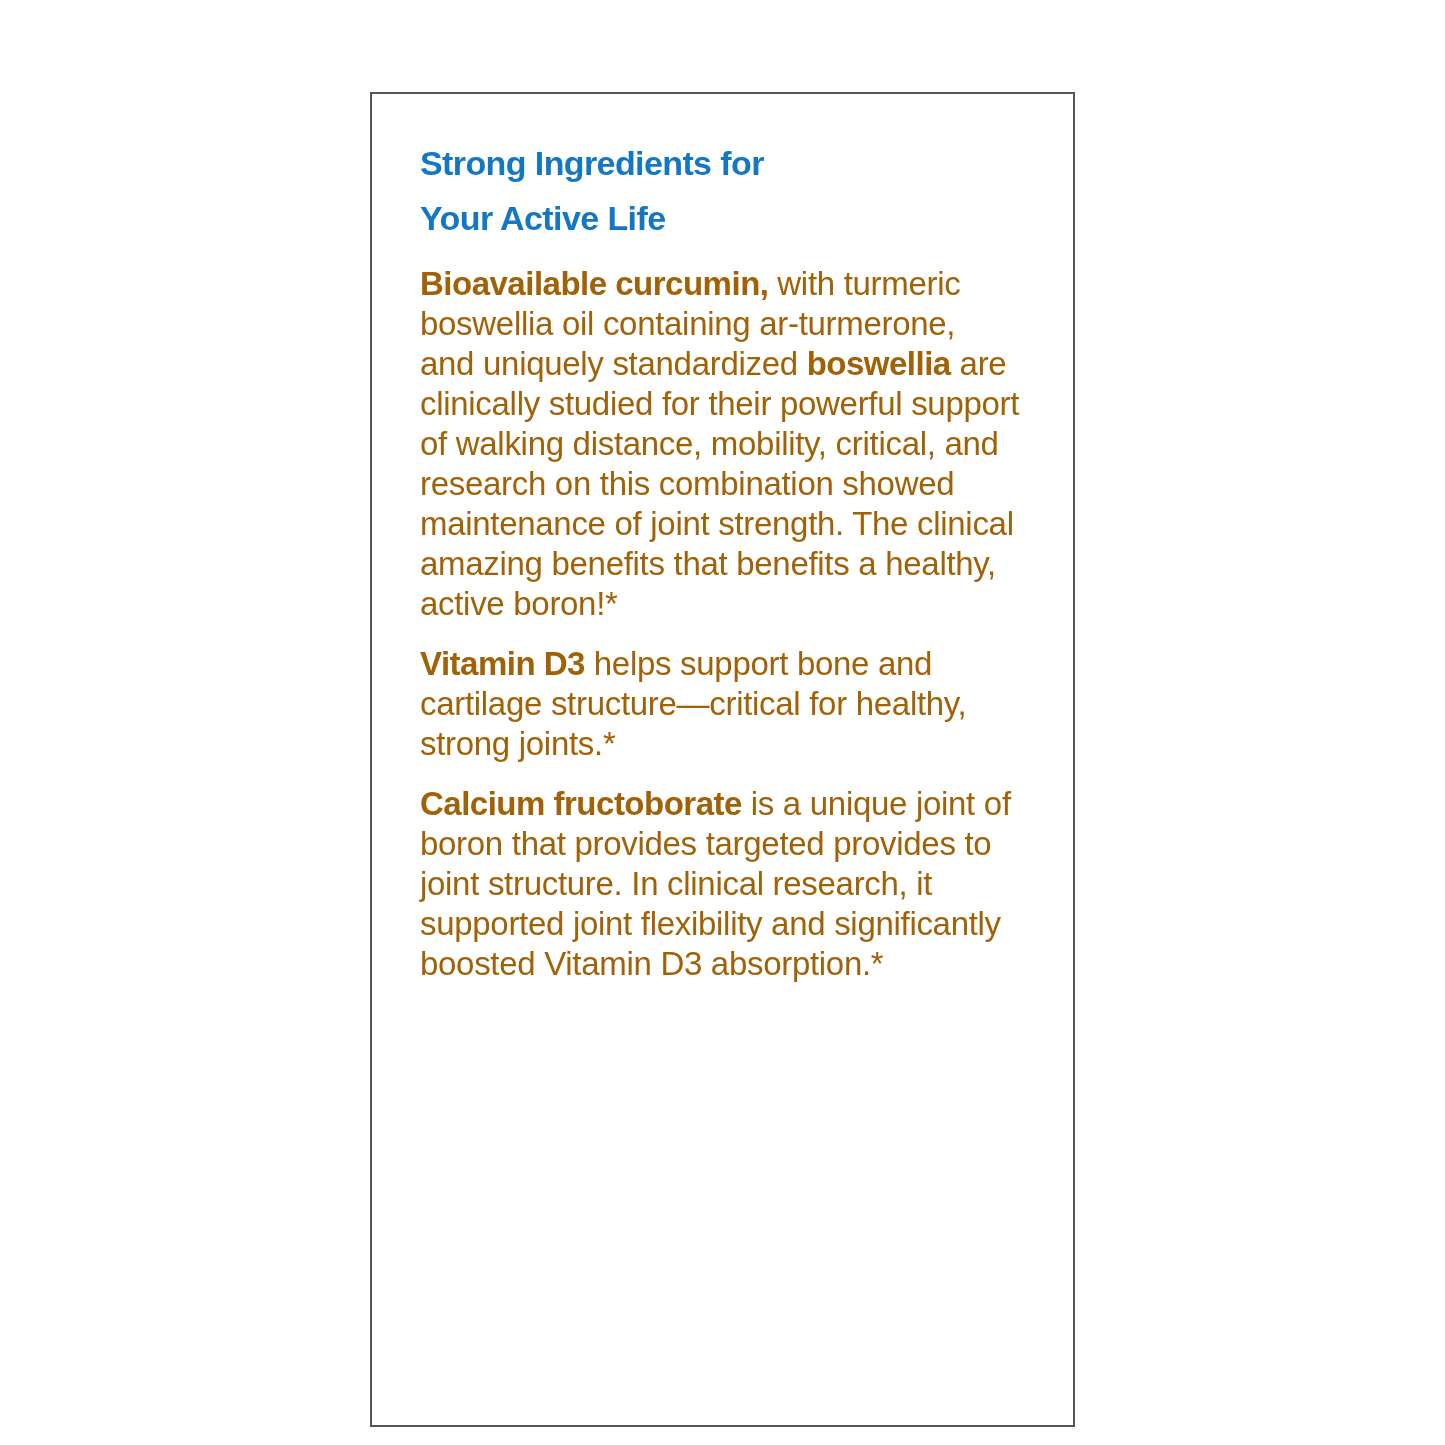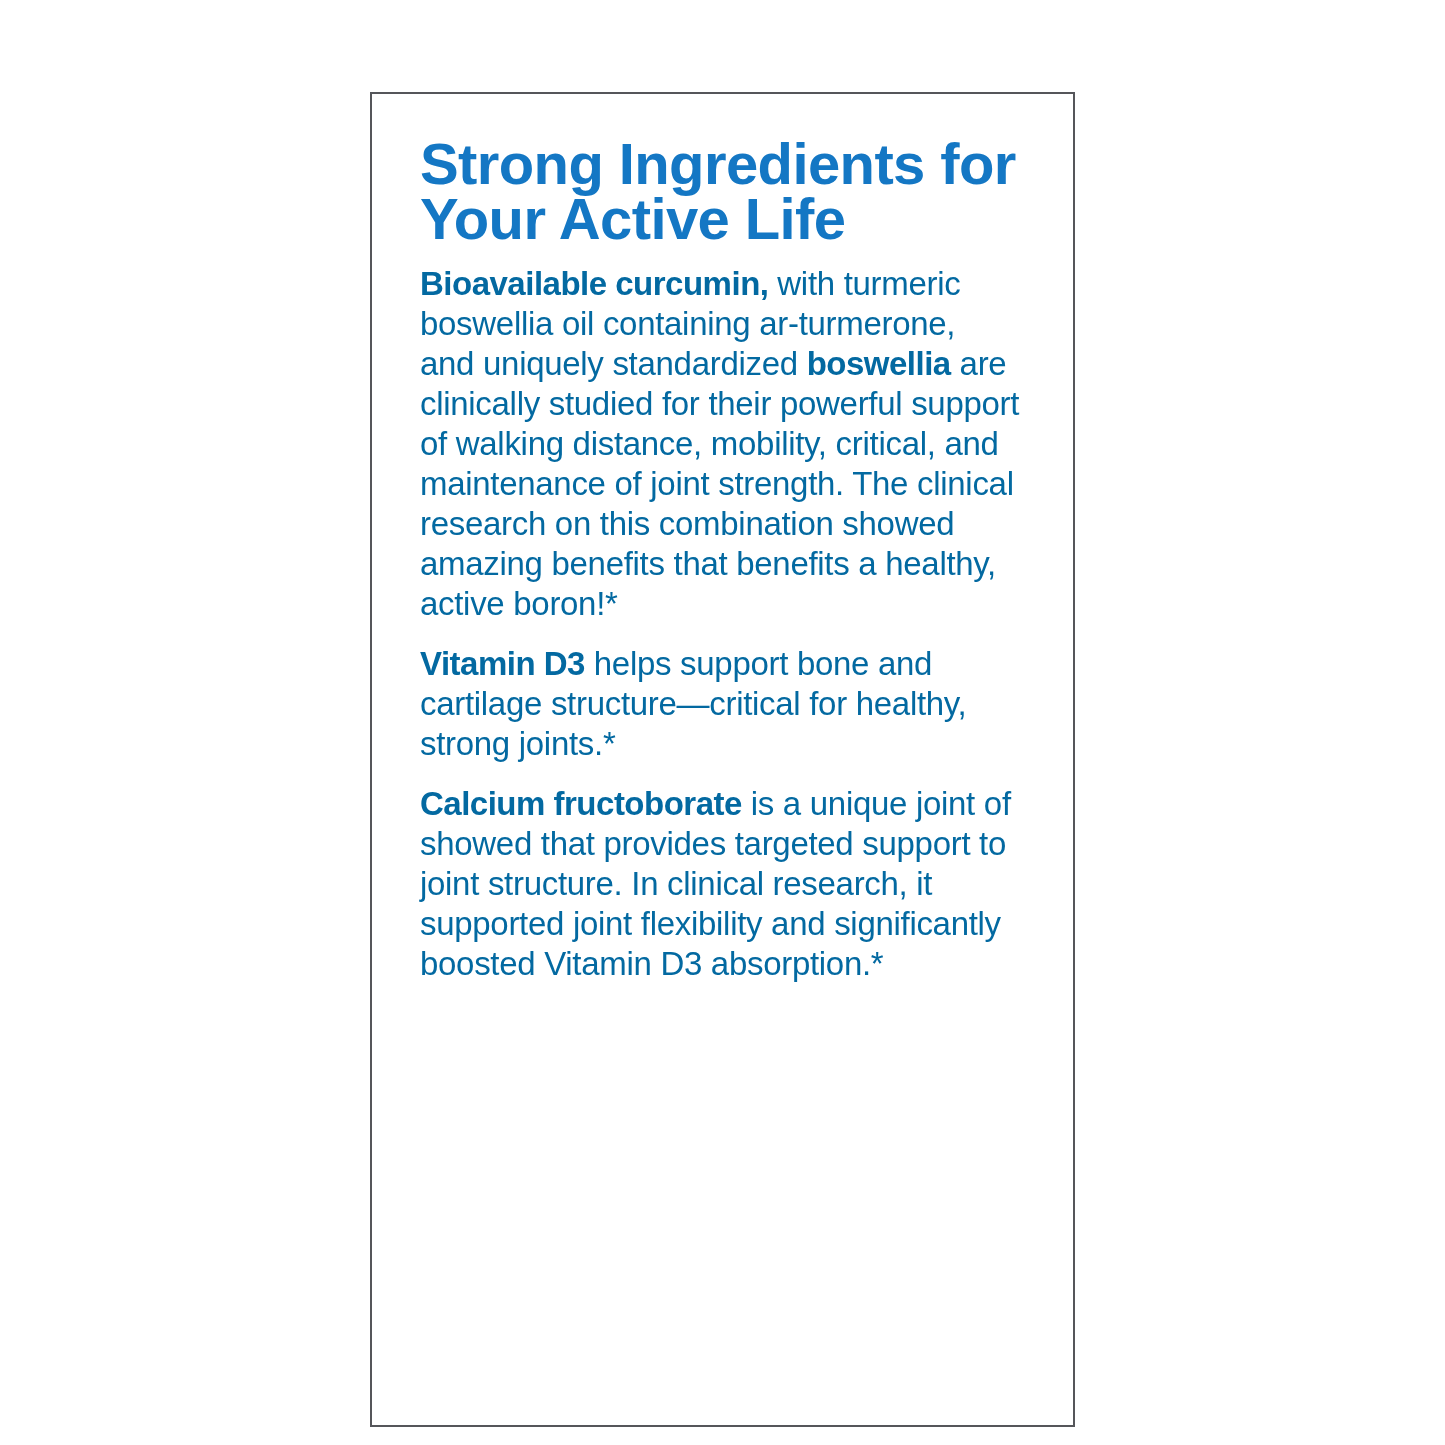--- a/index.html
+++ b/index.html
@@ -23,21 +23,21 @@
     top: 92px;
     width: 705px;
     height: 1335px;
     box-sizing: border-box;
     border: 2px solid #55565a;
     background: #ffffff;
     padding: 42px 38px 0 48px;
   }
   .heading {
     margin: 0 0 18px 0;
-    font-size: 58px;
+    font-size: 34px;
     line-height: 55px;
     font-weight: 700;
     letter-spacing: -0.6px;
   }
   .body-copy {
     font-size: 33px;
     line-height: 40px;
     letter-spacing: -0.3px;
   }
   .para {
@@ -53,39 +53,39 @@
 </style>
 </head>
 <body style="background: rgb(255, 255, 255);">
 
 <div class="page">
   <div class="panel" style="border-color: rgb(85, 86, 90);">
     <h1 class="heading" style="color: rgb(20, 119, 196);">
         <div>Strong Ingredients for</div>
         <div>Your Active Life</div>
       </h1>
-    <div class="body-copy" style="color: #0369a1;">
+    <div class="body-copy" style="color: #a16207;">
         <div class="para">
           <div class="line"><span class="b">Bioavailable curcumin,</span><span> with turmeric</span></div>
           <div class="line"><span>boswellia oil containing ar-turmerone,</span></div>
           <div class="line"><span>and uniquely standardized </span><span class="b">boswellia</span><span> are</span></div>
           <div class="line"><span>clinically studied for their powerful support</span></div>
           <div class="line"><span>of walking distance, mobility, critical, and</span></div>
+          <div class="line"><span>research on this combination showed</span></div>
           <div class="line"><span>maintenance of joint strength. The clinical</span></div>
-          <div class="line"><span>research on this combination showed</span></div>
           <div class="line"><span>amazing benefits that benefits a healthy,</span></div>
           <div class="line"><span>active boron!*</span></div>
         </div>
         <div class="para">
           <div class="line"><span class="b">Vitamin D3</span><span> helps support bone and</span></div>
           <div class="line"><span>cartilage structure—critical for healthy,</span></div>
           <div class="line"><span>strong joints.*</span></div>
         </div>
         <div class="para">
           <div class="line"><span class="b">Calcium fructoborate</span><span> is a unique joint of</span></div>
-          <div class="line"><span>showed that provides targeted support to</span></div>
+          <div class="line"><span>boron that provides targeted provides to</span></div>
           <div class="line"><span>joint structure. In clinical research, it</span></div>
           <div class="line"><span>supported joint flexibility and significantly</span></div>
           <div class="line"><span>boosted Vitamin D3 absorption.*</span></div>
         </div>
       </div>
   </div>
 </div>
 
 </body></html>

